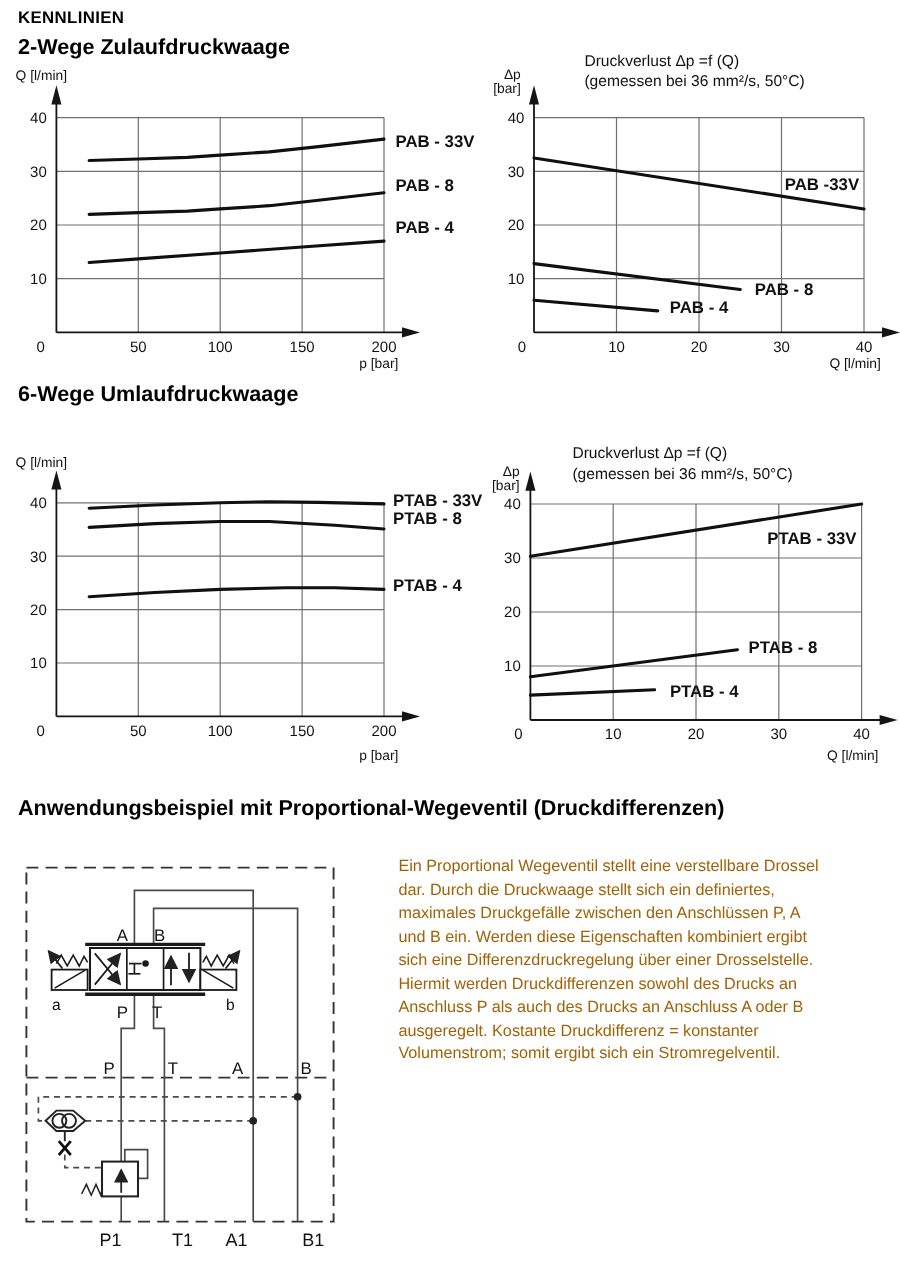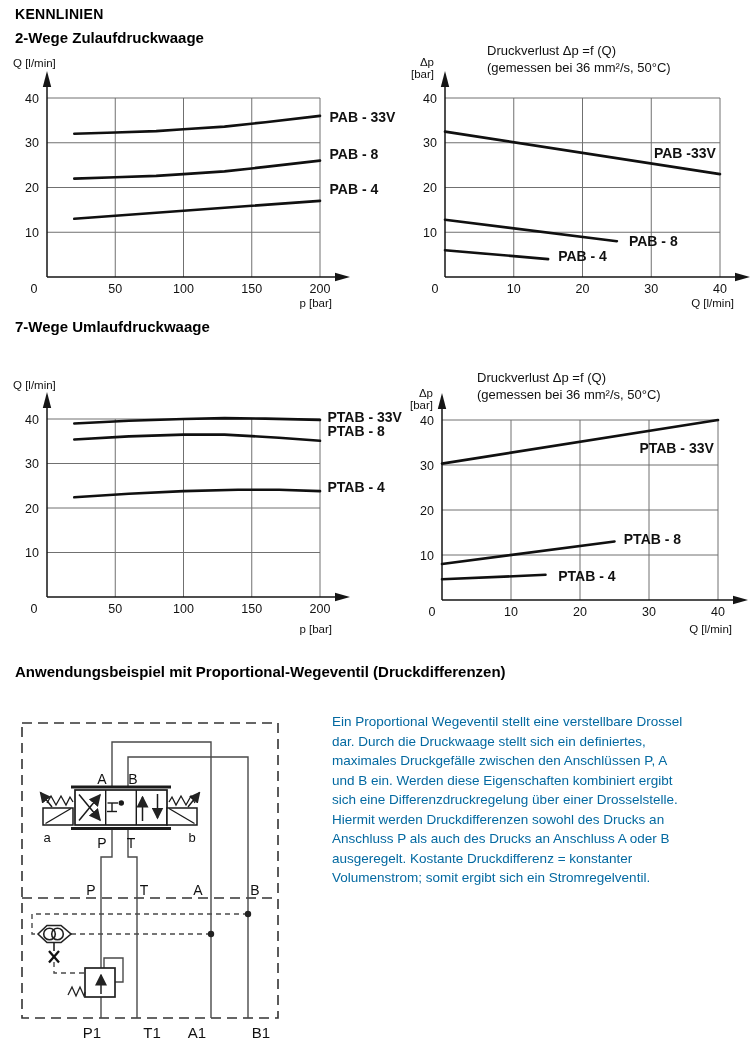--- a/index.html
+++ b/index.html
@@ -2,29 +2,29 @@
 <html><head>
 <meta charset="utf-8">
 <style>
   html,body{margin:0;padding:0;}
   body{
     width:750px;height:1060px;position:relative;background:#ffffff;
     font-family:"Liberation Sans",sans-serif;color:#111;overflow:hidden;
   }
   h1,h2{position:absolute;margin:0;color:#000;font-weight:bold;}
   h1{font-size:14px;letter-spacing:.3px;text-align:center;}
-  h2{font-size:15px;}
+  h2{font-size:18px;}
   #h-title{left:15px;top:6px;}
   #h-2wege{left:15px;top:29px;}
   #h-3wege{left:15px;top:318px;}
   #h-anwendung{left:15px;top:663px;}
   .chart{position:absolute;}
   .para{
     position:absolute;left:332px;top:712px;width:416px;
-    font-size:13.5px;line-height:19.5px;color:#0369a1;white-space:pre-line;
+    font-size:13.5px;line-height:19.5px;color:#a16207;white-space:pre-line;
   }
   svg text{font-family:"Liberation Sans",sans-serif;}
   #circuit{position:absolute;left:15px;top:705px;}
 </style>
 </head>
 <body>
 
 <h1 id="h-title">KENNLINIEN</h1>
 <h2 id="h-2wege">2-Wege Zulaufdruckwaage</h2>
 <div id="c1" class="chart" style="left: 10px; top: 50px;"><svg width="398" height="266" viewBox="0 0 398 266">
@@ -86,21 +86,21 @@
       <text x="87" y="15" text-anchor="start" font-size="13" fill="#111111">Druckverlust Δp =f (Q)</text>
       <text x="87" y="32" text-anchor="start" font-size="13" fill="#111111">(gemessen bei 36 mm²/s, 50°C)</text>
       <polyline points="45.0,91.6 320.0,134.1" fill="none" stroke="#101010" stroke-width="2.6" stroke-linejoin="round" stroke-linecap="round"></polyline>
       <text x="284.9375" y="117.99" text-anchor="middle" font-size="14" fill="#111111" font-weight="bold">PAB -33V</text>
       <polyline points="45.0,179.7 216.9,201.2" fill="none" stroke="#101010" stroke-width="2.6" stroke-linejoin="round" stroke-linecap="round"></polyline>
       <text x="253.31250000000003" y="205.7" text-anchor="middle" font-size="14" fill="#111111" font-weight="bold">PAB - 8</text>
       <polyline points="45.0,210.2 148.1,219.1" fill="none" stroke="#101010" stroke-width="2.6" stroke-linejoin="round" stroke-linecap="round"></polyline>
       <text x="182.5" y="220.915" text-anchor="middle" font-size="14" fill="#111111" font-weight="bold">PAB - 4</text>
     </svg></div>
 
-<h2 id="h-3wege">7-Wege Umlaufdruckwaage</h2>
+<h2 id="h-3wege">6-Wege Umlaufdruckwaage</h2>
 <div id="c3" class="chart" style="left: 10px; top: 370px;"><svg width="398" height="275" viewBox="0 0 398 275">
       <line x1="105.25" y1="227" x2="105.25" y2="49" stroke="#707070" stroke-width="1"></line>
       <line x1="173.5" y1="227" x2="173.5" y2="49" stroke="#707070" stroke-width="1"></line>
       <line x1="241.75" y1="227" x2="241.75" y2="49" stroke="#707070" stroke-width="1"></line>
       <line x1="310" y1="227" x2="310" y2="49" stroke="#707070" stroke-width="1"></line>
       <line x1="37" y1="182.5" x2="310" y2="182.5" stroke="#707070" stroke-width="1"></line>
       <line x1="37" y1="138" x2="310" y2="138" stroke="#707070" stroke-width="1"></line>
       <line x1="37" y1="93.5" x2="310" y2="93.5" stroke="#707070" stroke-width="1"></line>
       <line x1="37" y1="49" x2="310" y2="49" stroke="#707070" stroke-width="1"></line>
       <line x1="37" y1="227" x2="37" y2="36" stroke="#151515" stroke-width="1.5"></line>

